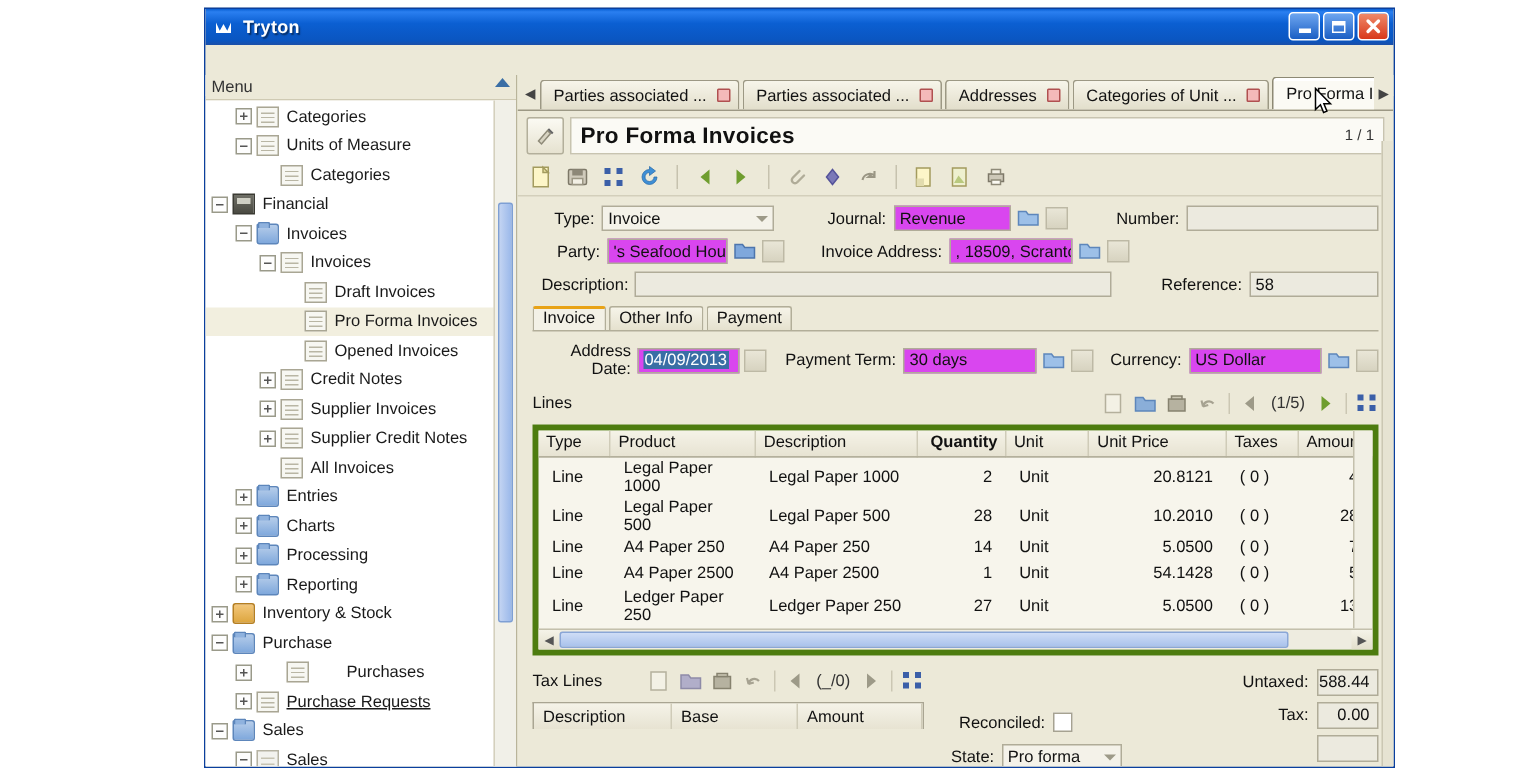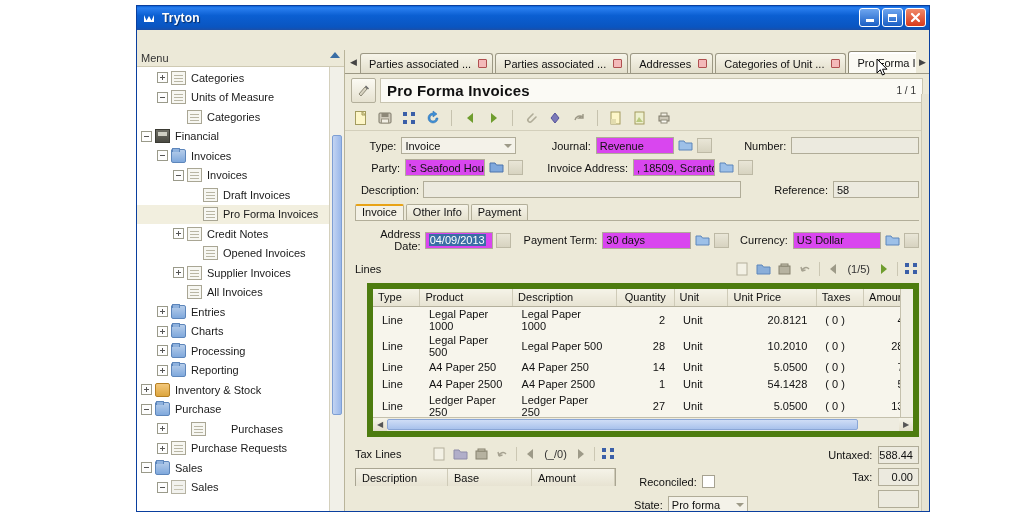--- a/index.html
+++ b/index.html
@@ -376,26 +376,25 @@
     margin-left: auto;
     display: flex; align-items: center; gap: 6px;
     font-size: 11px; color: #333;
   }
   .mb { width: 15px; height: 14px; display: block; }
   .mbsep { width:1px; height:14px; background:#cbc7b3; }
 
   
   #linestable {
     margin-top: 4px;
-    border: 6px solid #4d7c0f;
+    border: 4px solid #4d7c0f;
     background: #f7f5ec;
     height: 154px;
     position: relative;
     overflow: hidden;
-    margin-left: 12px;
   }
   #linestable table {
     border-collapse: collapse;
     width: 100%;
     font-size: 11px;
   }
   #linestable th {
     background: linear-gradient(to bottom,#f5f3e8,#e7e3d2);
     border-bottom: 1px solid #b4b09c;
     border-right: 1px solid #cfcbb8;
@@ -578,34 +577,39 @@
             <div class="tnode" style="padding-left: 52px;">
               <span class="exp none"></span>
               <span class="ico doc"></span>
               <span>Draft Invoices</span>
             </div>
             <div class="tnode sel" style="padding-left: 52px;">
               <span class="exp none"></span>
               <span class="ico doc"></span>
               <span>Pro Forma Invoices</span>
             </div>
+            <div class="tnode" style="padding-left: 52px;">
+              <span class="exp none"></span>
+              <span class="ico doc"></span>
+              <span>Opened Invoices</span>
+            </div>
             <div class="tnode" style="padding-left: 36px;">
               <span class="exp plus"></span>
               <span class="ico doc"></span>
               <span>Credit Notes</span>
             </div>
-            <div class="tnode" style="padding-left: 52px;">
-              <span class="exp none"></span>
-              <span class="ico doc"></span>
-              <span>Opened Invoices</span>
-            </div>
             <div class="tnode" style="padding-left: 36px;">
               <span class="exp plus"></span>
               <span class="ico doc"></span>
               <span>Supplier Invoices</span>
+            </div>
+            <div class="tnode" style="padding-left: 36px;">
+              <span class="exp plus"></span>
+              <span class="ico doc"></span>
+              <span>Supplier Credit Notes</span>
             </div>
             <div class="tnode" style="padding-left: 36px;">
               <span class="exp none"></span>
               <span class="ico doc"></span>
               <span>All Invoices</span>
             </div>
             <div class="tnode" style="padding-left: 20px;">
               <span class="exp plus"></span>
               <span class="ico folder"></span>
               <span>Entries</span>
@@ -633,21 +637,21 @@
             <div class="tnode" style="padding-left: 4px;">
               <span class="exp "></span>
               <span class="ico folder"></span>
               <span>Purchase</span>
             </div>
             <div class="tnode" style="padding-left: 20px; gap: 20px;">
               <span class="exp plus"></span>
               <span class="ico doc"></span>
               <span>Purchases</span>
             </div>
-            <div class="tnode" style="padding-left: 20px;">
+            <div class="tnode" style="padding-left: 20px; text-decoration: underline;">
               <span class="exp plus"></span>
               <span class="ico doc"></span>
               <span>Purchase Requests</span>
             </div>
             <div class="tnode" style="padding-left: 4px;">
               <span class="exp "></span>
               <span class="ico folder"></span>
               <span>Sales</span>
             </div>
             <div class="tnode" style="padding-left: 20px;">
@@ -918,21 +922,21 @@
             </div>
           </div>
 
           <div id="linestable">
             <table>
               <thead>
                   <tr id="lines-th">
                     <th style="width: 50px;">Type</th>
                     <th style="width: 108px;">Product</th>
                     <th style="width: 118px;">Description</th>
-                    <th style="width: 60px; text-align: center;">Quantity</th>
+                    <th style="width: 60px; text-align: right; font-weight: bold;">Quantity</th>
                     <th style="width: 60px;">Unit</th>
                     <th style="width: 100px; text-align: left;">Unit Price</th>
                     <th style="width: 50px;">Taxes</th>
                     <th style="width: auto; text-align: left;">Amount</th>
                   </tr>
                 </thead>
               <tbody id="lines-tb">
                   <tr>
                     <td>Line</td>
                     <td>Legal Paper 1000</td>

